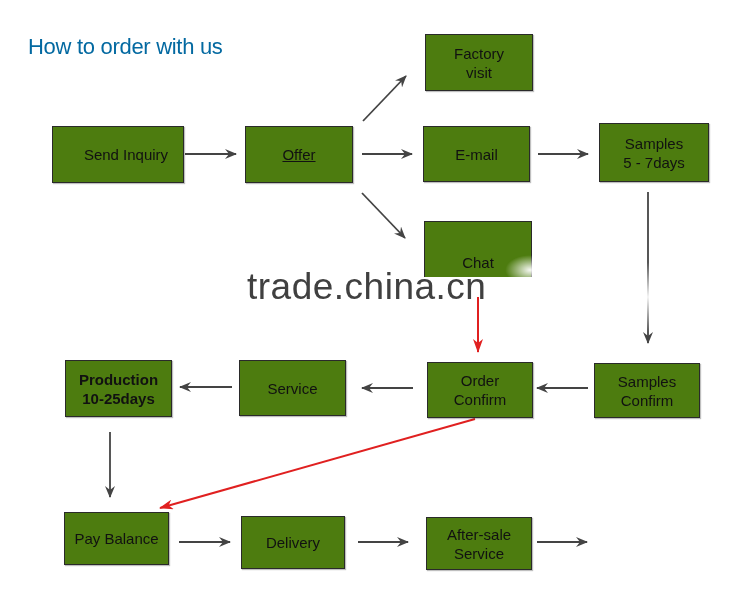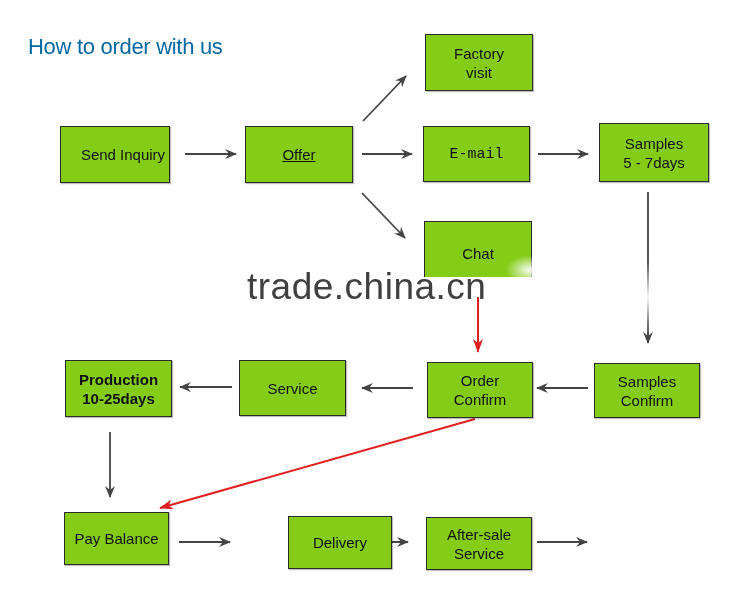--- a/index.html
+++ b/index.html
@@ -1,20 +1,20 @@
 <!DOCTYPE html>
 <html><head>
   <meta charset="utf-8">
   <style>
     html, body { margin: 0; padding: 0; background: #ffffff; }
     #stage { position: relative; width: 750px; height: 600px; overflow: hidden; background: #fff;
       font-family: "Liberation Sans", sans-serif; }
     .title { position: absolute; left: 28px; top: 34px; font-size: 22px; color: #0369a1;
       letter-spacing: -0.3px; }
-    .box { position: absolute; border: 1.5px solid #2a2a2a; background: #84cc16; box-sizing: border-box;
+    .box { position: absolute; border: 1.5px solid #2a2a2a; background: #4d7c0f; box-sizing: border-box;
       display: flex; align-items: center; justify-content: center; text-align: center;
       font-size: 15px; line-height: 19px; color: #111; box-shadow: 1px 1px 1px rgba(0,0,0,0.25); }
     .box span { white-space: pre-line; }
     svg.links { position: absolute; left: 0; top: 0; }
     .watermark { position: absolute; left: 247px; top: 266px; font-size: 37px; color: #404040;
       letter-spacing: 0.5px; }
     .fade { position: absolute; background: radial-gradient(ellipse at center, rgba(255,255,255,0.95) 0%, rgba(255,255,255,0) 70%); }
   </style>
 </head>
 <body>
@@ -45,34 +45,34 @@
       <line x1="179" y1="542" x2="230" y2="542" marker-end="url(#ah)"></line>
       <line x1="358" y1="542" x2="408" y2="542" marker-end="url(#ah)"></line>
       <line x1="537" y1="542" x2="587" y2="542" marker-end="url(#ah)"></line>
     </g>
     <g stroke="#e02020" stroke-width="2" fill="none">
       <line x1="478" y1="297" x2="478" y2="352" marker-end="url(#ahr)"></line>
       <line x1="475" y1="419" x2="160" y2="508" marker-end="url(#ahr)"></line>
     </g>
   </svg>
 
-  <div class="box" style="left:60px;top:126px;width:110px;height:57px;padding-left:16px;">
+  <div class="box" style="left:52px;top:126px;width:132px;height:57px;padding-left:16px;">
       <span>Send Inquiry</span>
     </div>
   <div class="box" style="left:245px;top:126px;width:108px;height:57px;text-decoration:underline;">
       <span>Offer</span>
     </div>
   <div class="box" style="left:425px;top:34px;width:108px;height:57px;">
       <span>Factory
 visit</span>
     </div>
-  <div class="box" style="left:423px;top:126px;width:107px;height:56px;font-family:Liberation Mono, monospace;">
+  <div class="box" style="left:423px;top:126px;width:107px;height:56px;">
       <span>E-mail</span>
     </div>
-  <div class="box" style="left:424px;top:221px;width:108px;height:56px;border-bottom:none;box-shadow:none;align-items:flex-start;padding-top:22px;">
+  <div class="box" style="left:424px;top:221px;width:108px;height:56px;border-bottom:none;box-shadow:none;align-items:flex-start;padding-top:31px;">
       <span>Chat</span>
     </div>
   <div class="box" style="left:599px;top:123px;width:110px;height:59px;">
       <span>Samples
 5 - 7days</span>
     </div>
 
   <div class="box" style="left:594px;top:363px;width:106px;height:55px;">
       <span>Samples
 Confirm</span>
@@ -85,21 +85,21 @@
       <span>Service</span>
     </div>
   <div class="box" style="left:65px;top:360px;width:107px;height:57px;font-weight:bold;">
       <span>Production
 10-25days</span>
     </div>
 
   <div class="box" style="left:64px;top:512px;width:105px;height:53px;">
       <span>Pay Balance</span>
     </div>
-  <div class="box" style="left:241px;top:516px;width:104px;height:53px;margin-left:47px;">
+  <div class="box" style="left:241px;top:516px;width:104px;height:53px;">
       <span>Delivery</span>
     </div>
   <div class="box" style="left:426px;top:517px;width:106px;height:53px;">
       <span>After-sale
 Service</span>
     </div>
 
   <div class="fade" style="left:618px;top:262px;width:60px;height:70px;"></div>
   <div class="fade" style="left:505px;top:255px;width:50px;height:30px;"></div>
   <div class="watermark">trade.china.cn</div>

